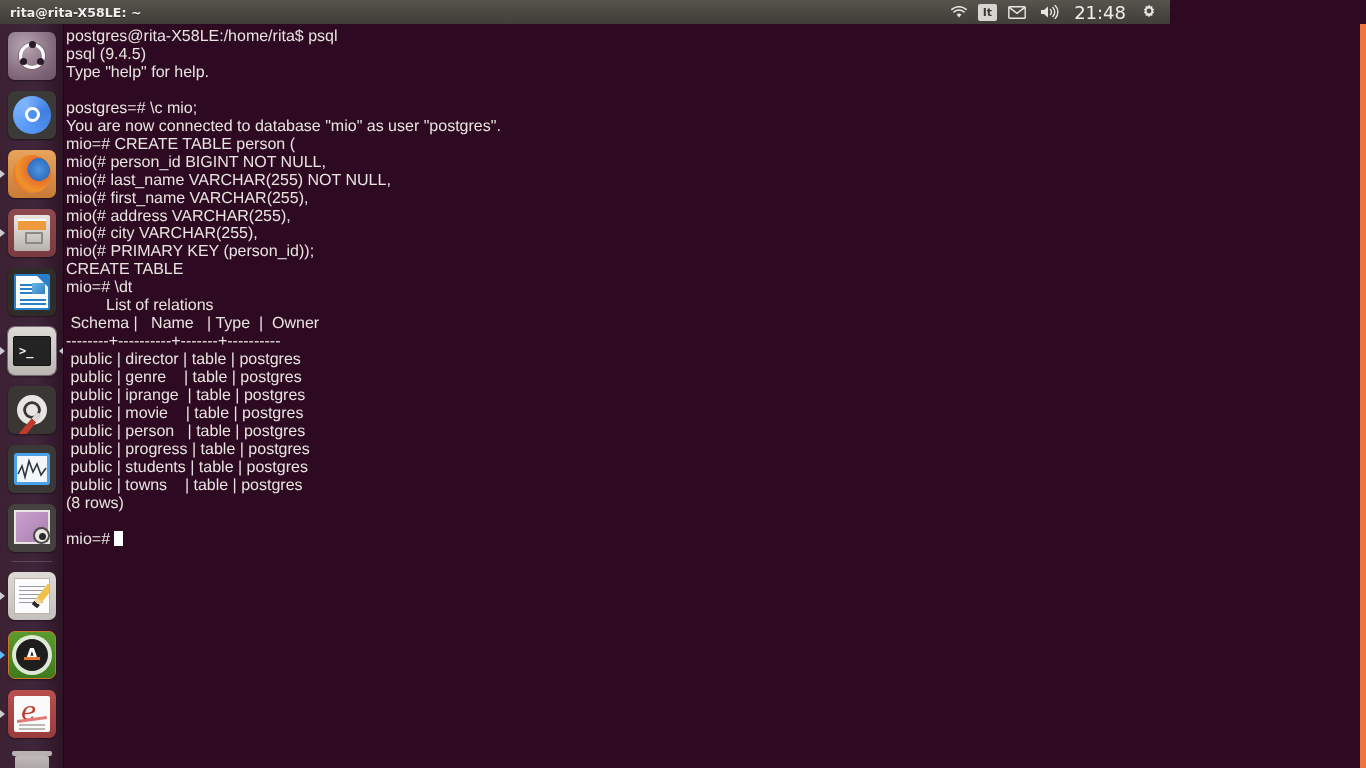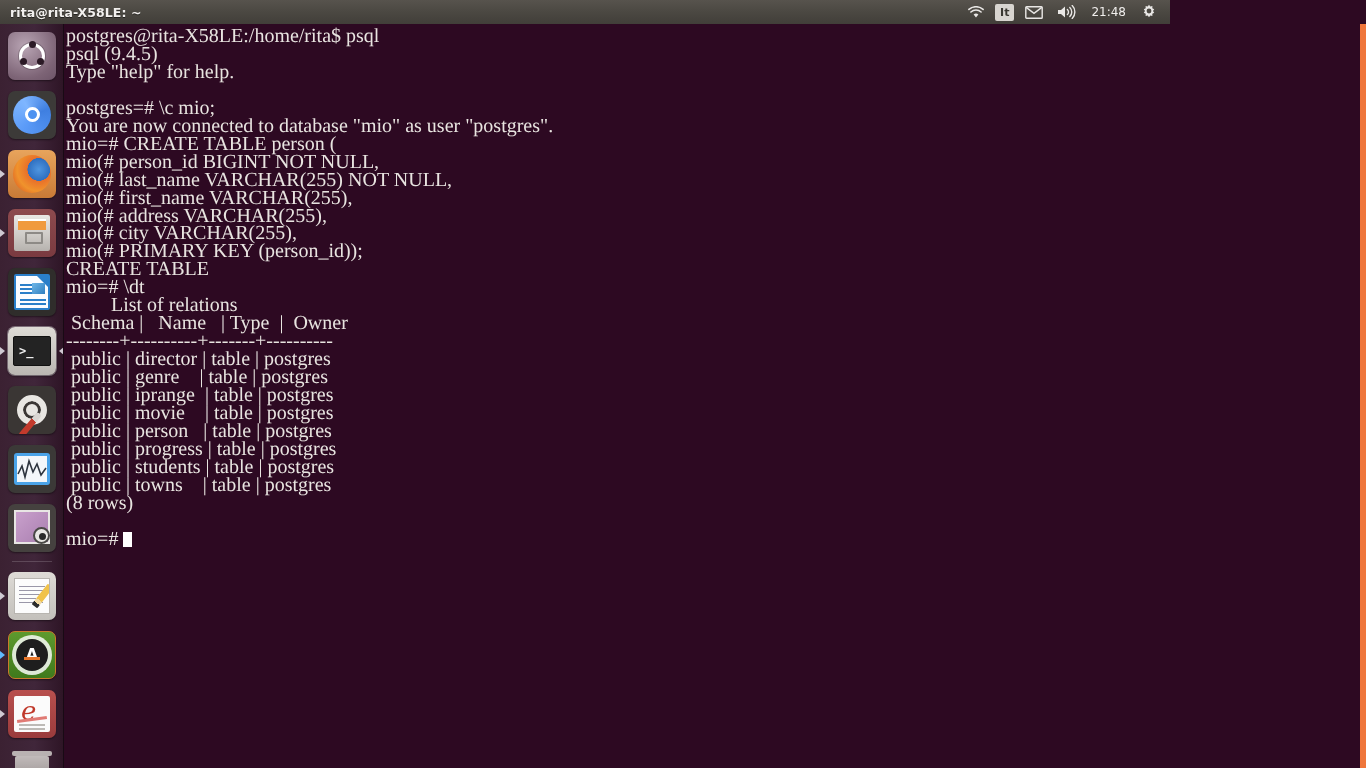--- a/index.html
+++ b/index.html
@@ -33,21 +33,21 @@
     height:24px; display:flex; align-items:center; justify-content:center;
     padding:0 7px; color:#ebe9e7;
   }
   .tray-item.kb {
     background:#d8d5d0; color:#3a3832;
     font-size:11px; font-weight:bold;
     border-radius:2px;
     padding:1px 5px; margin:0 4px;
     height:17px; line-height:15px;
   }
-  #tray-clock { font-size:12px; color:#f0eeec; padding:0 8px; }
+  #tray-clock { font-size:18px; color:#f0eeec; padding:0 8px; }
 
   
   #launcher {
     position:absolute; top:24px; left:0;
     width:64px; height:744px;
     background:linear-gradient(to right,#3b2132 0%,#40263a 55%,#2e1526 100%);
     border-right:1px solid #180a14;
     z-index:30;
     overflow:hidden;
   }
@@ -153,22 +153,22 @@
     position:absolute; top:24px; left:64px;
     width:1302px; height:744px;
     background:#2d0922;
     z-index:10;
     overflow:hidden;
   }
   #term-text {
     position:absolute;
     top:4px; left:2px;
     color:#e8e4e0;
-    font-family:Liberation Serif, serif;
-    font-size:20px;
+    font-family:Liberation Sans, sans-serif;
+    font-size:16px;
     line-height:17.95px;
     white-space:pre;
     letter-spacing:0px;
     text-rendering:geometricPrecision;
   }
   #cursor {
     display:inline-block;
     width:9px; height:15px;
     background:#ffffff;
     vertical-align:-2px;

